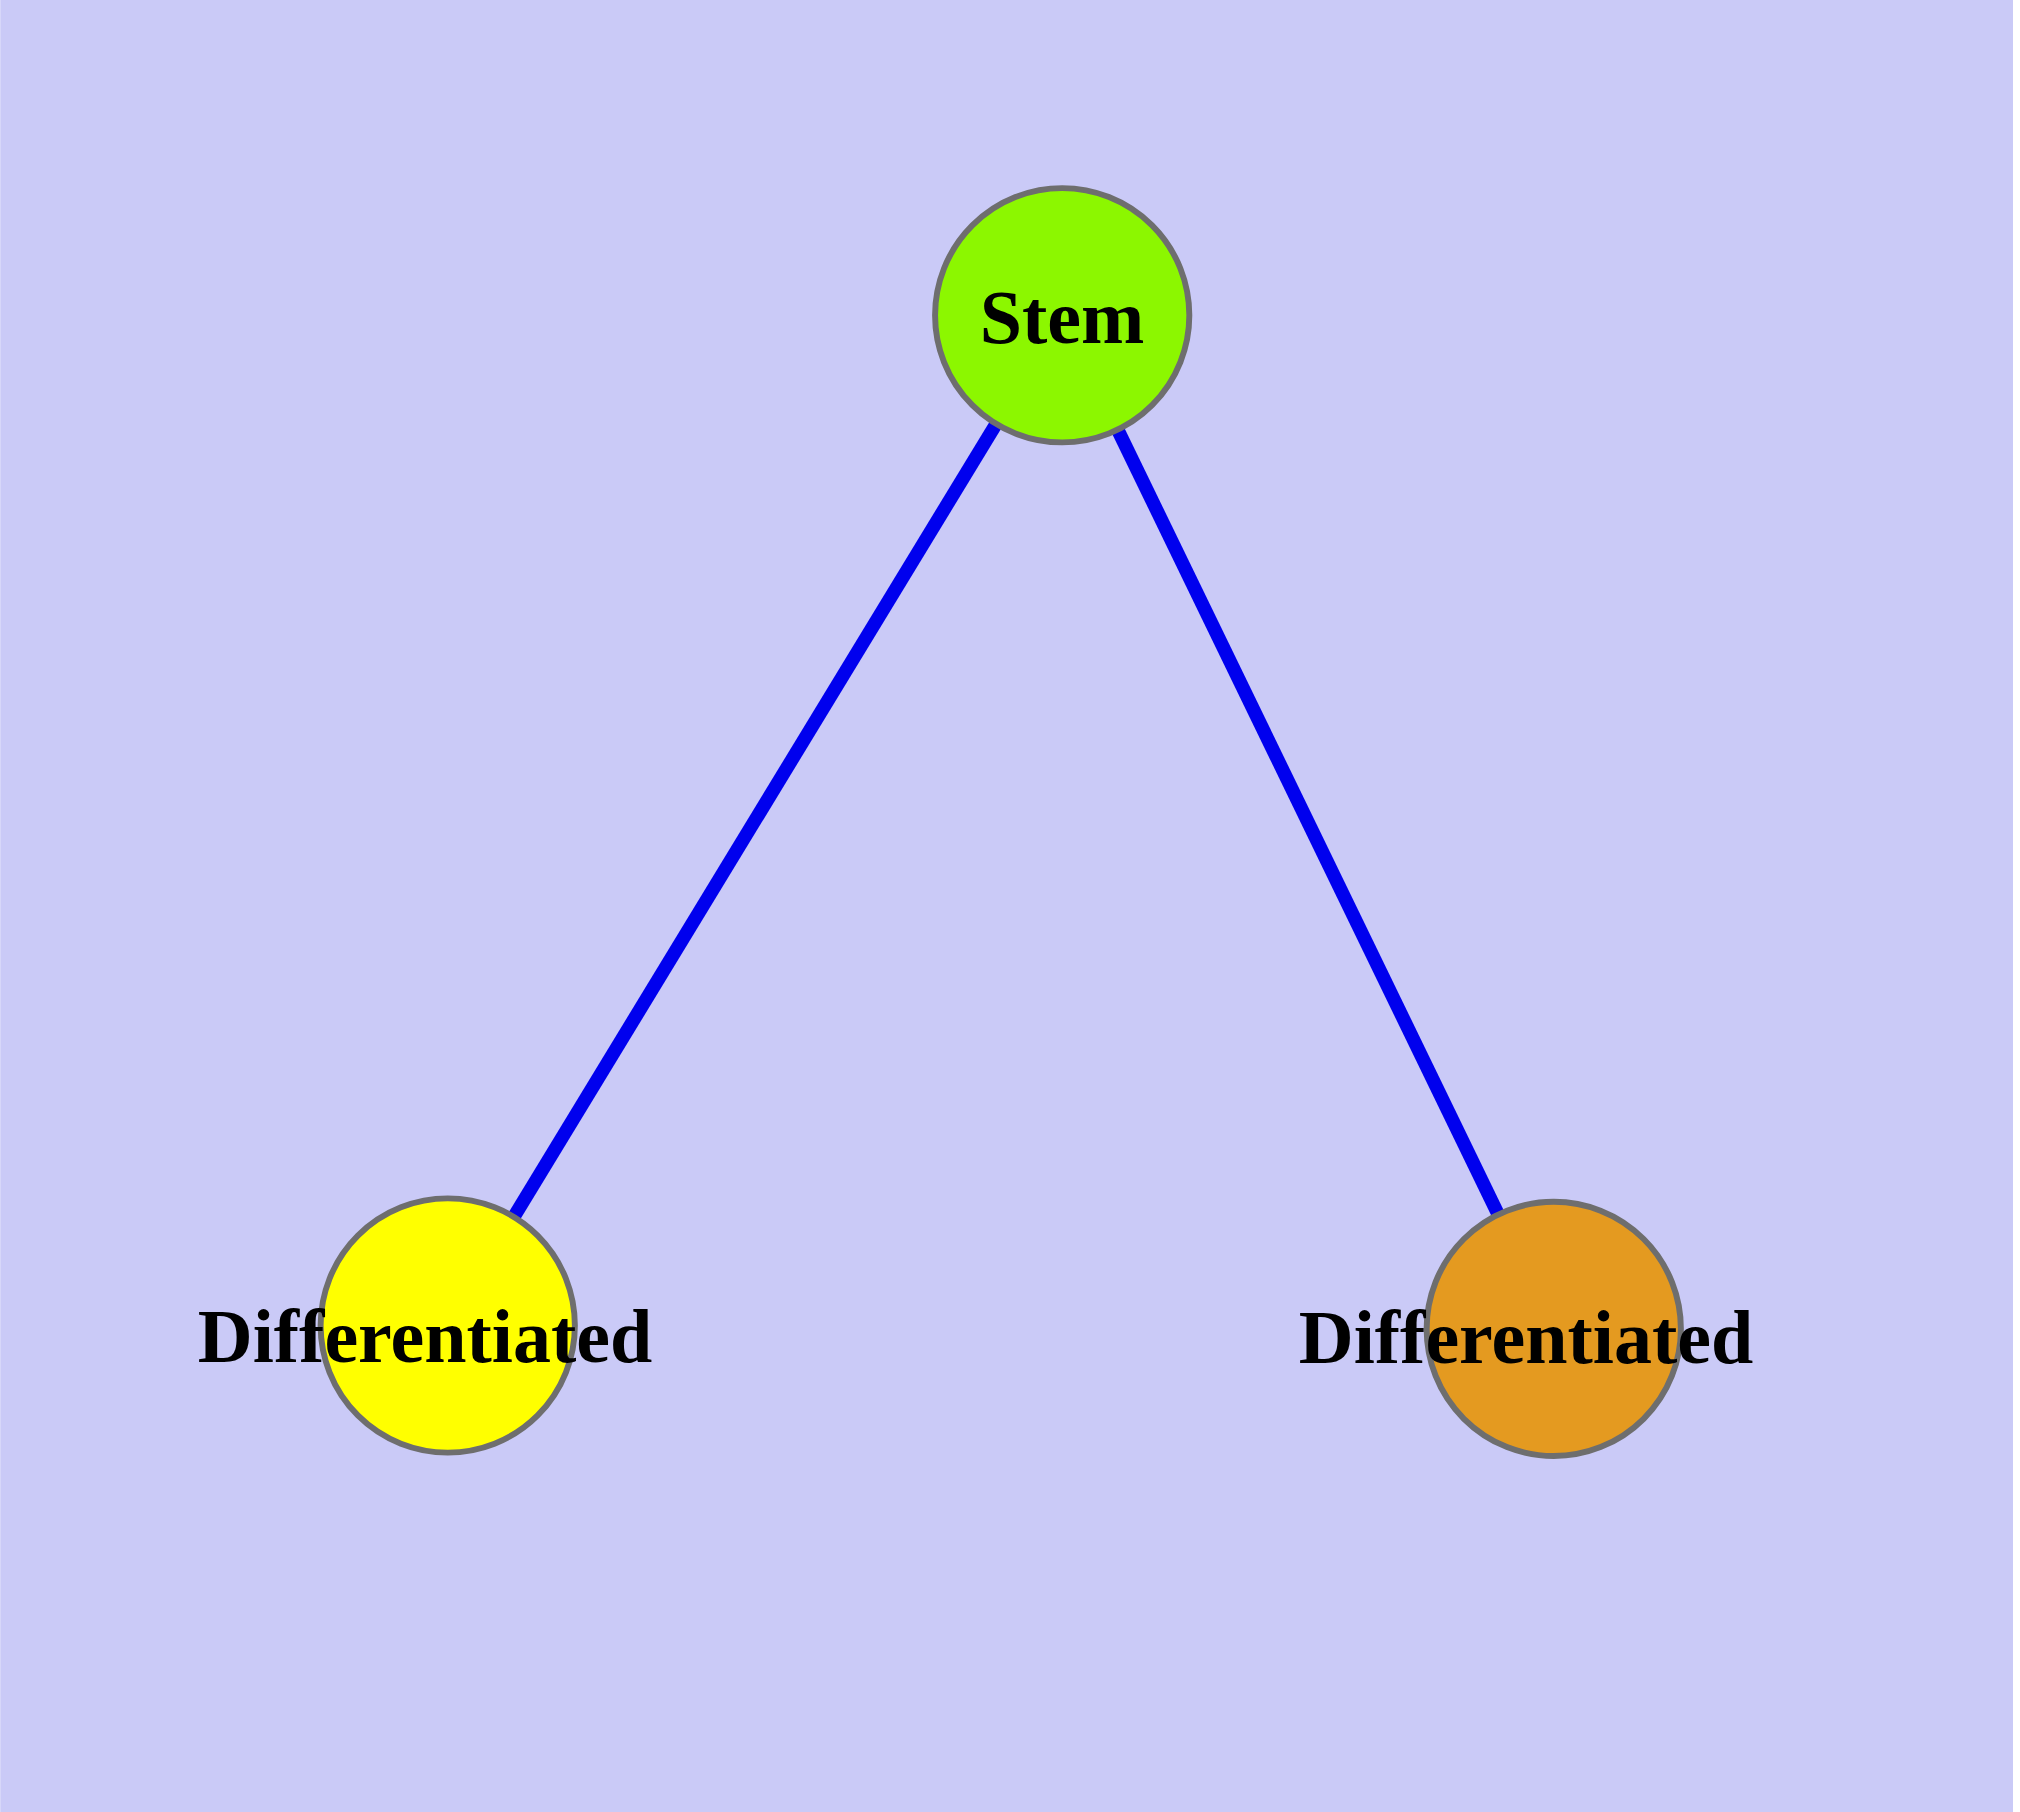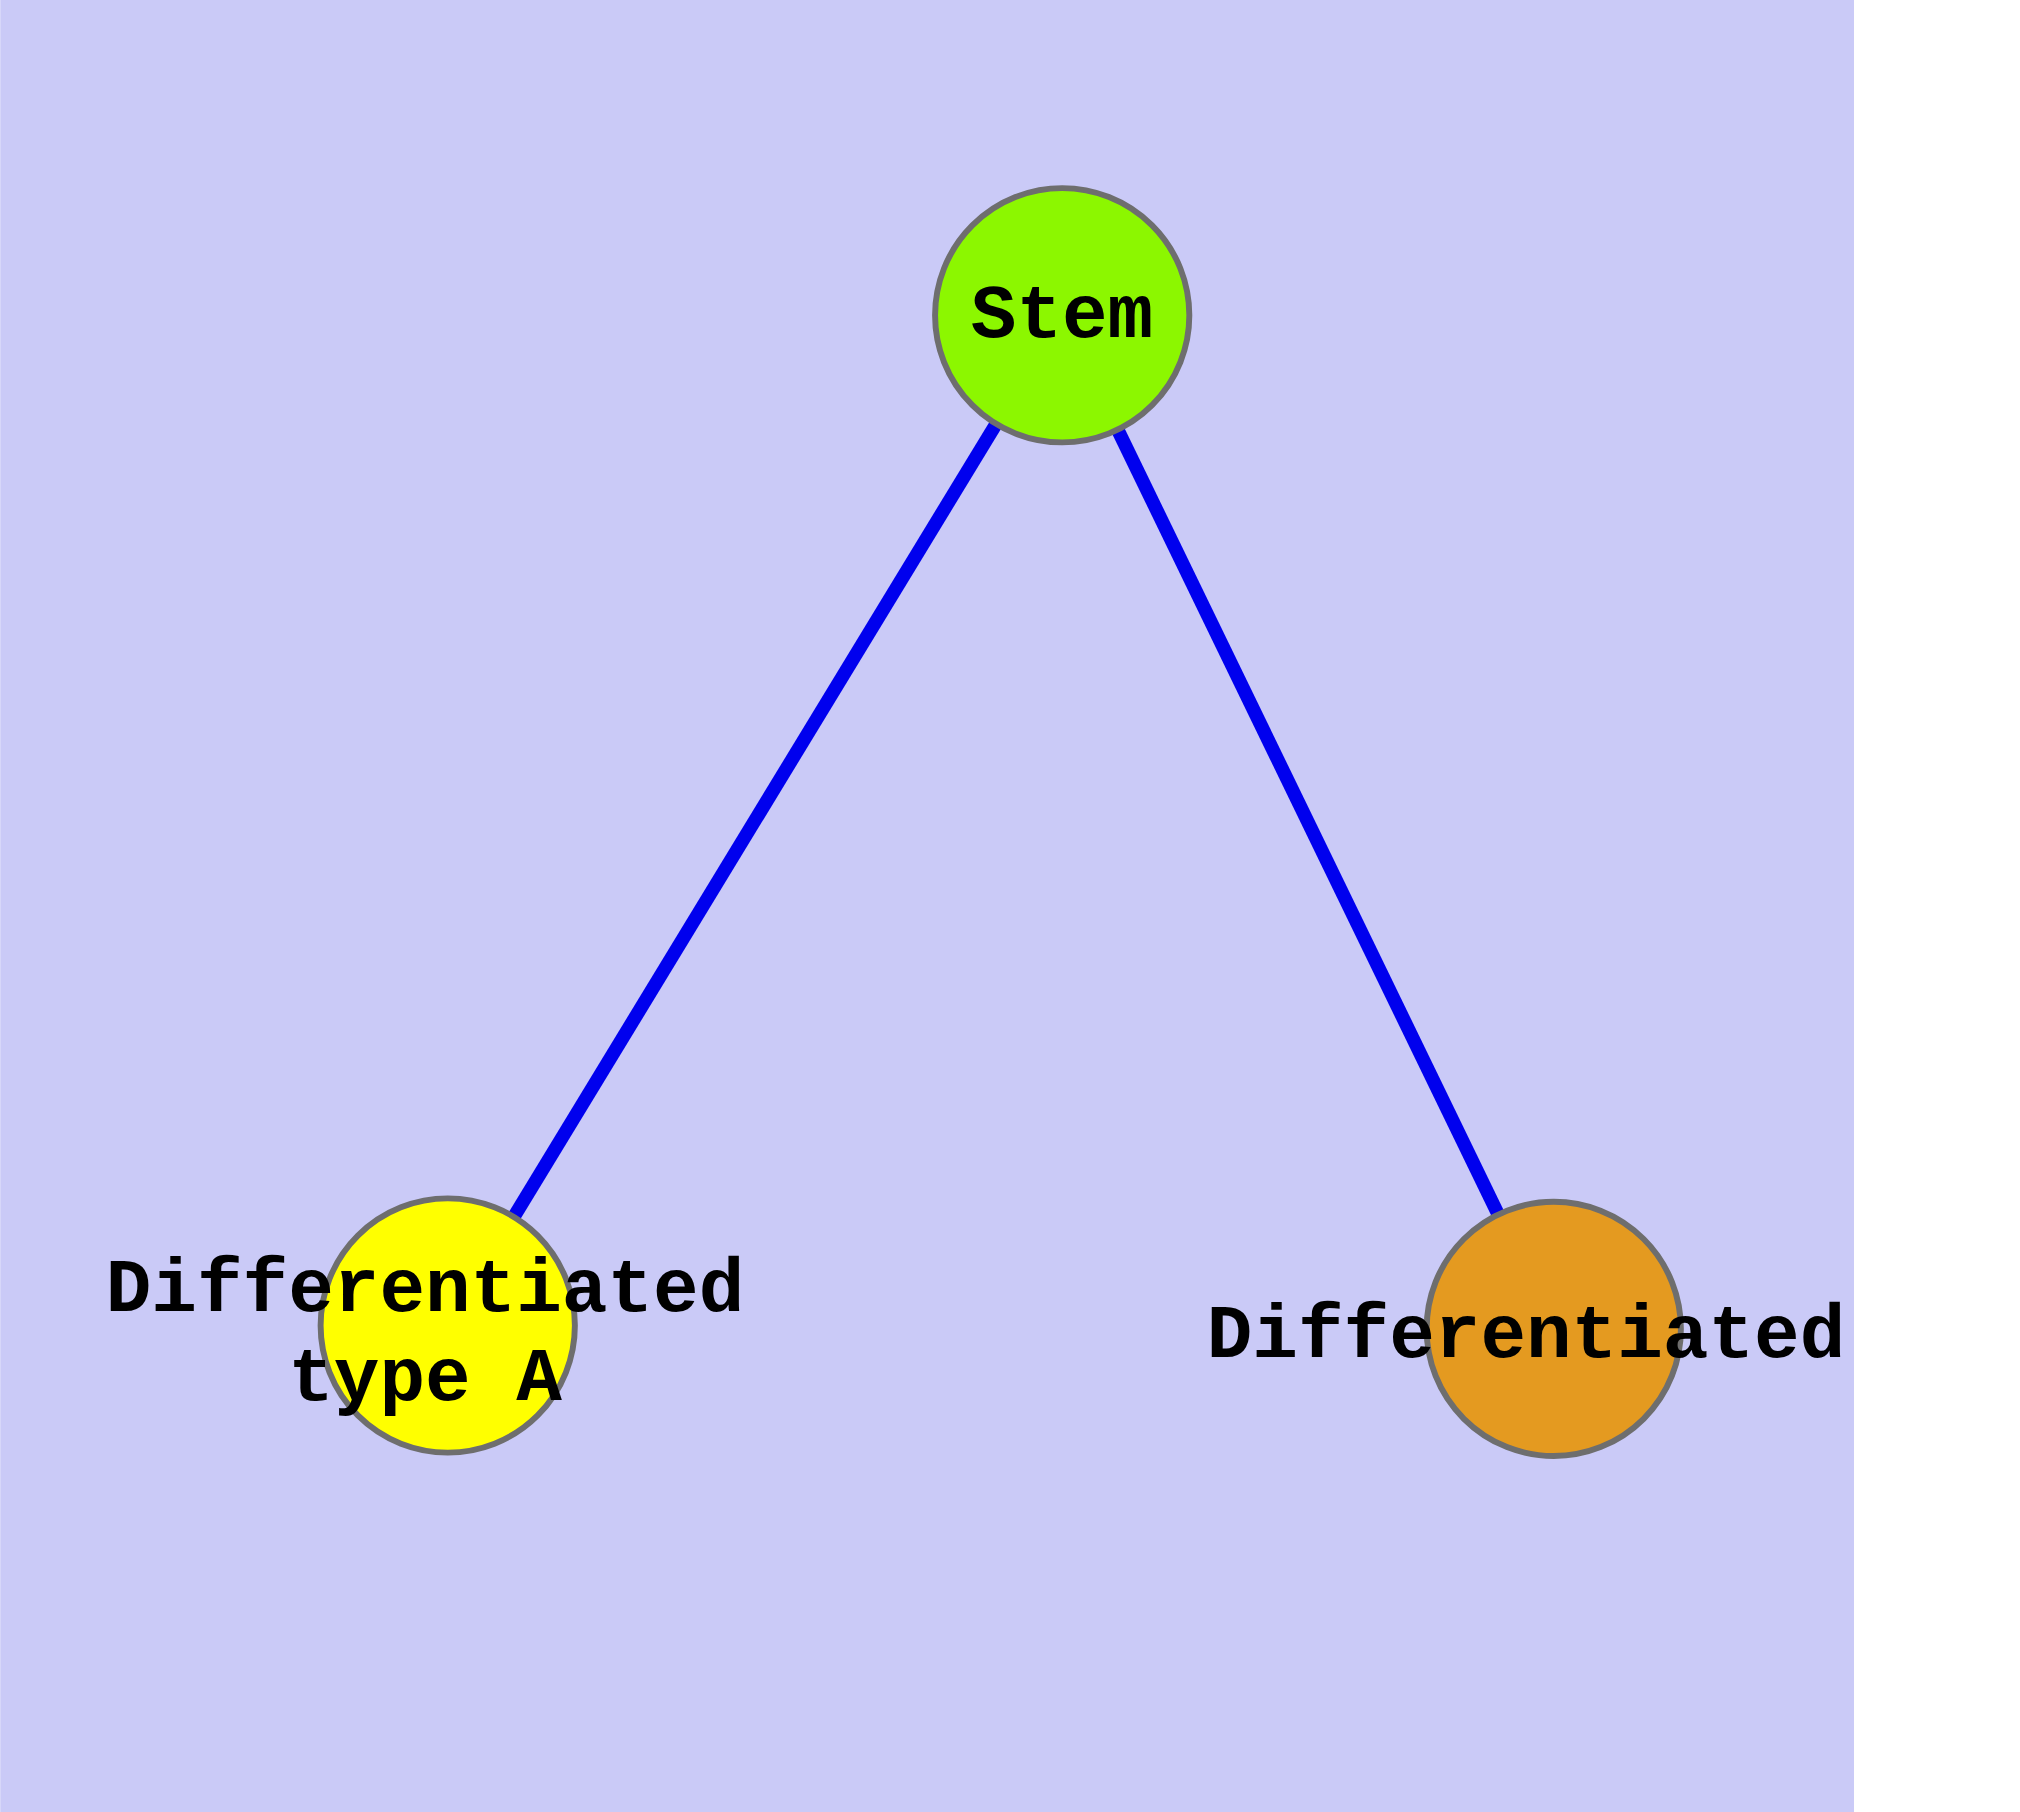--- a/index.html
+++ b/index.html
@@ -2,24 +2,24 @@
 <html style="font-size:13.6px"><head>
 <meta charset="utf-8">
 <style>
   html, body {
     margin: 0;
     padding: 0;
     background: #ffffff;
   }
   .canvas {
     position: relative;
-    width: 1854px;
+    width: 2013px;
     height: 1812px;
     overflow: hidden;
-    font-family: Liberation Mono, monospace;
+    font-family: Liberation Serif, serif;
     
     box-shadow: inset 2.5px 0 0 #ffffff, inset 0 2.5px 0 #ffffff;
   }
   .graph-svg {
     position: absolute;
     left: 0;
     top: 0;
     display: block;
   }
   .edge {
@@ -65,21 +65,20 @@
 
     <circle class="node-circle" cx="1833" cy="1568" r="150" fill="#E49A20" stroke="#6E6E6E"></circle>
   </svg>
 
   <div class="node-label label-stem">
     <span class="line">Stem</span>
   </div>
 
   <div class="node-label label-type-a">
     <span class="line">Differentiated</span>
-    <span class="line">type A</span>
   </div>
 
   <div class="node-label label-type-b">
     <span class="line">Differentiated</span>
   </div>
 
 </div>
 
 
 </body></html>

